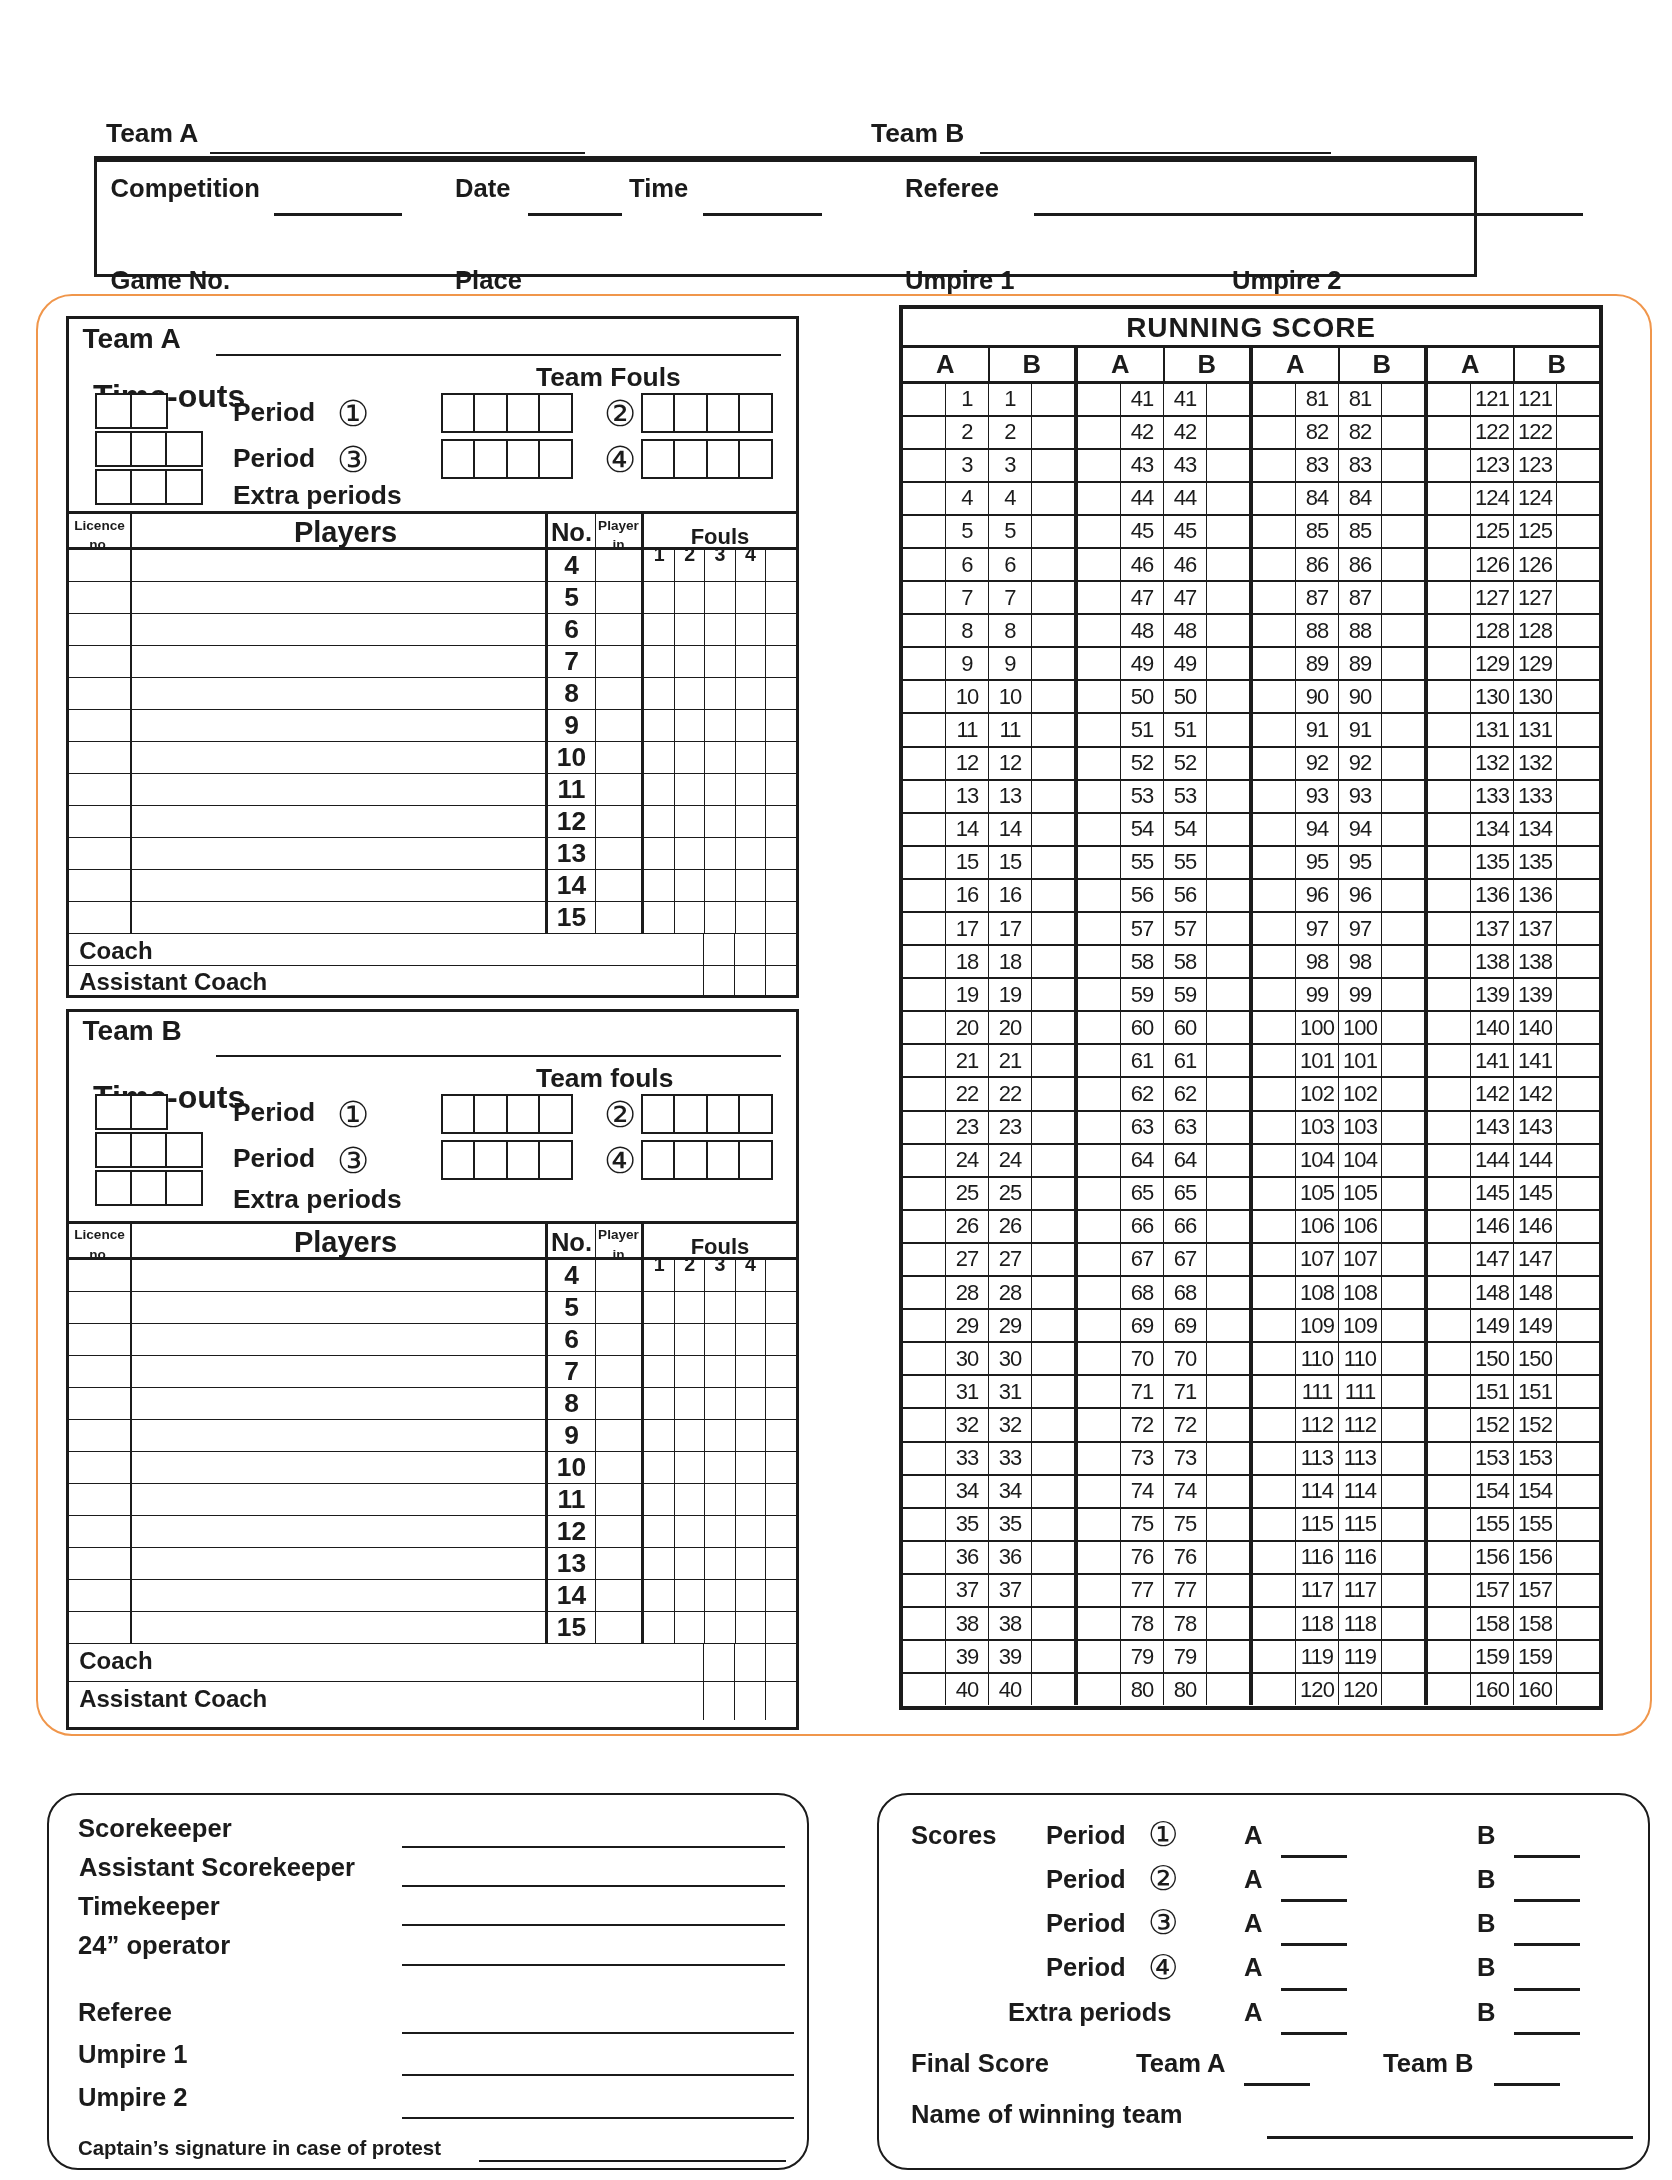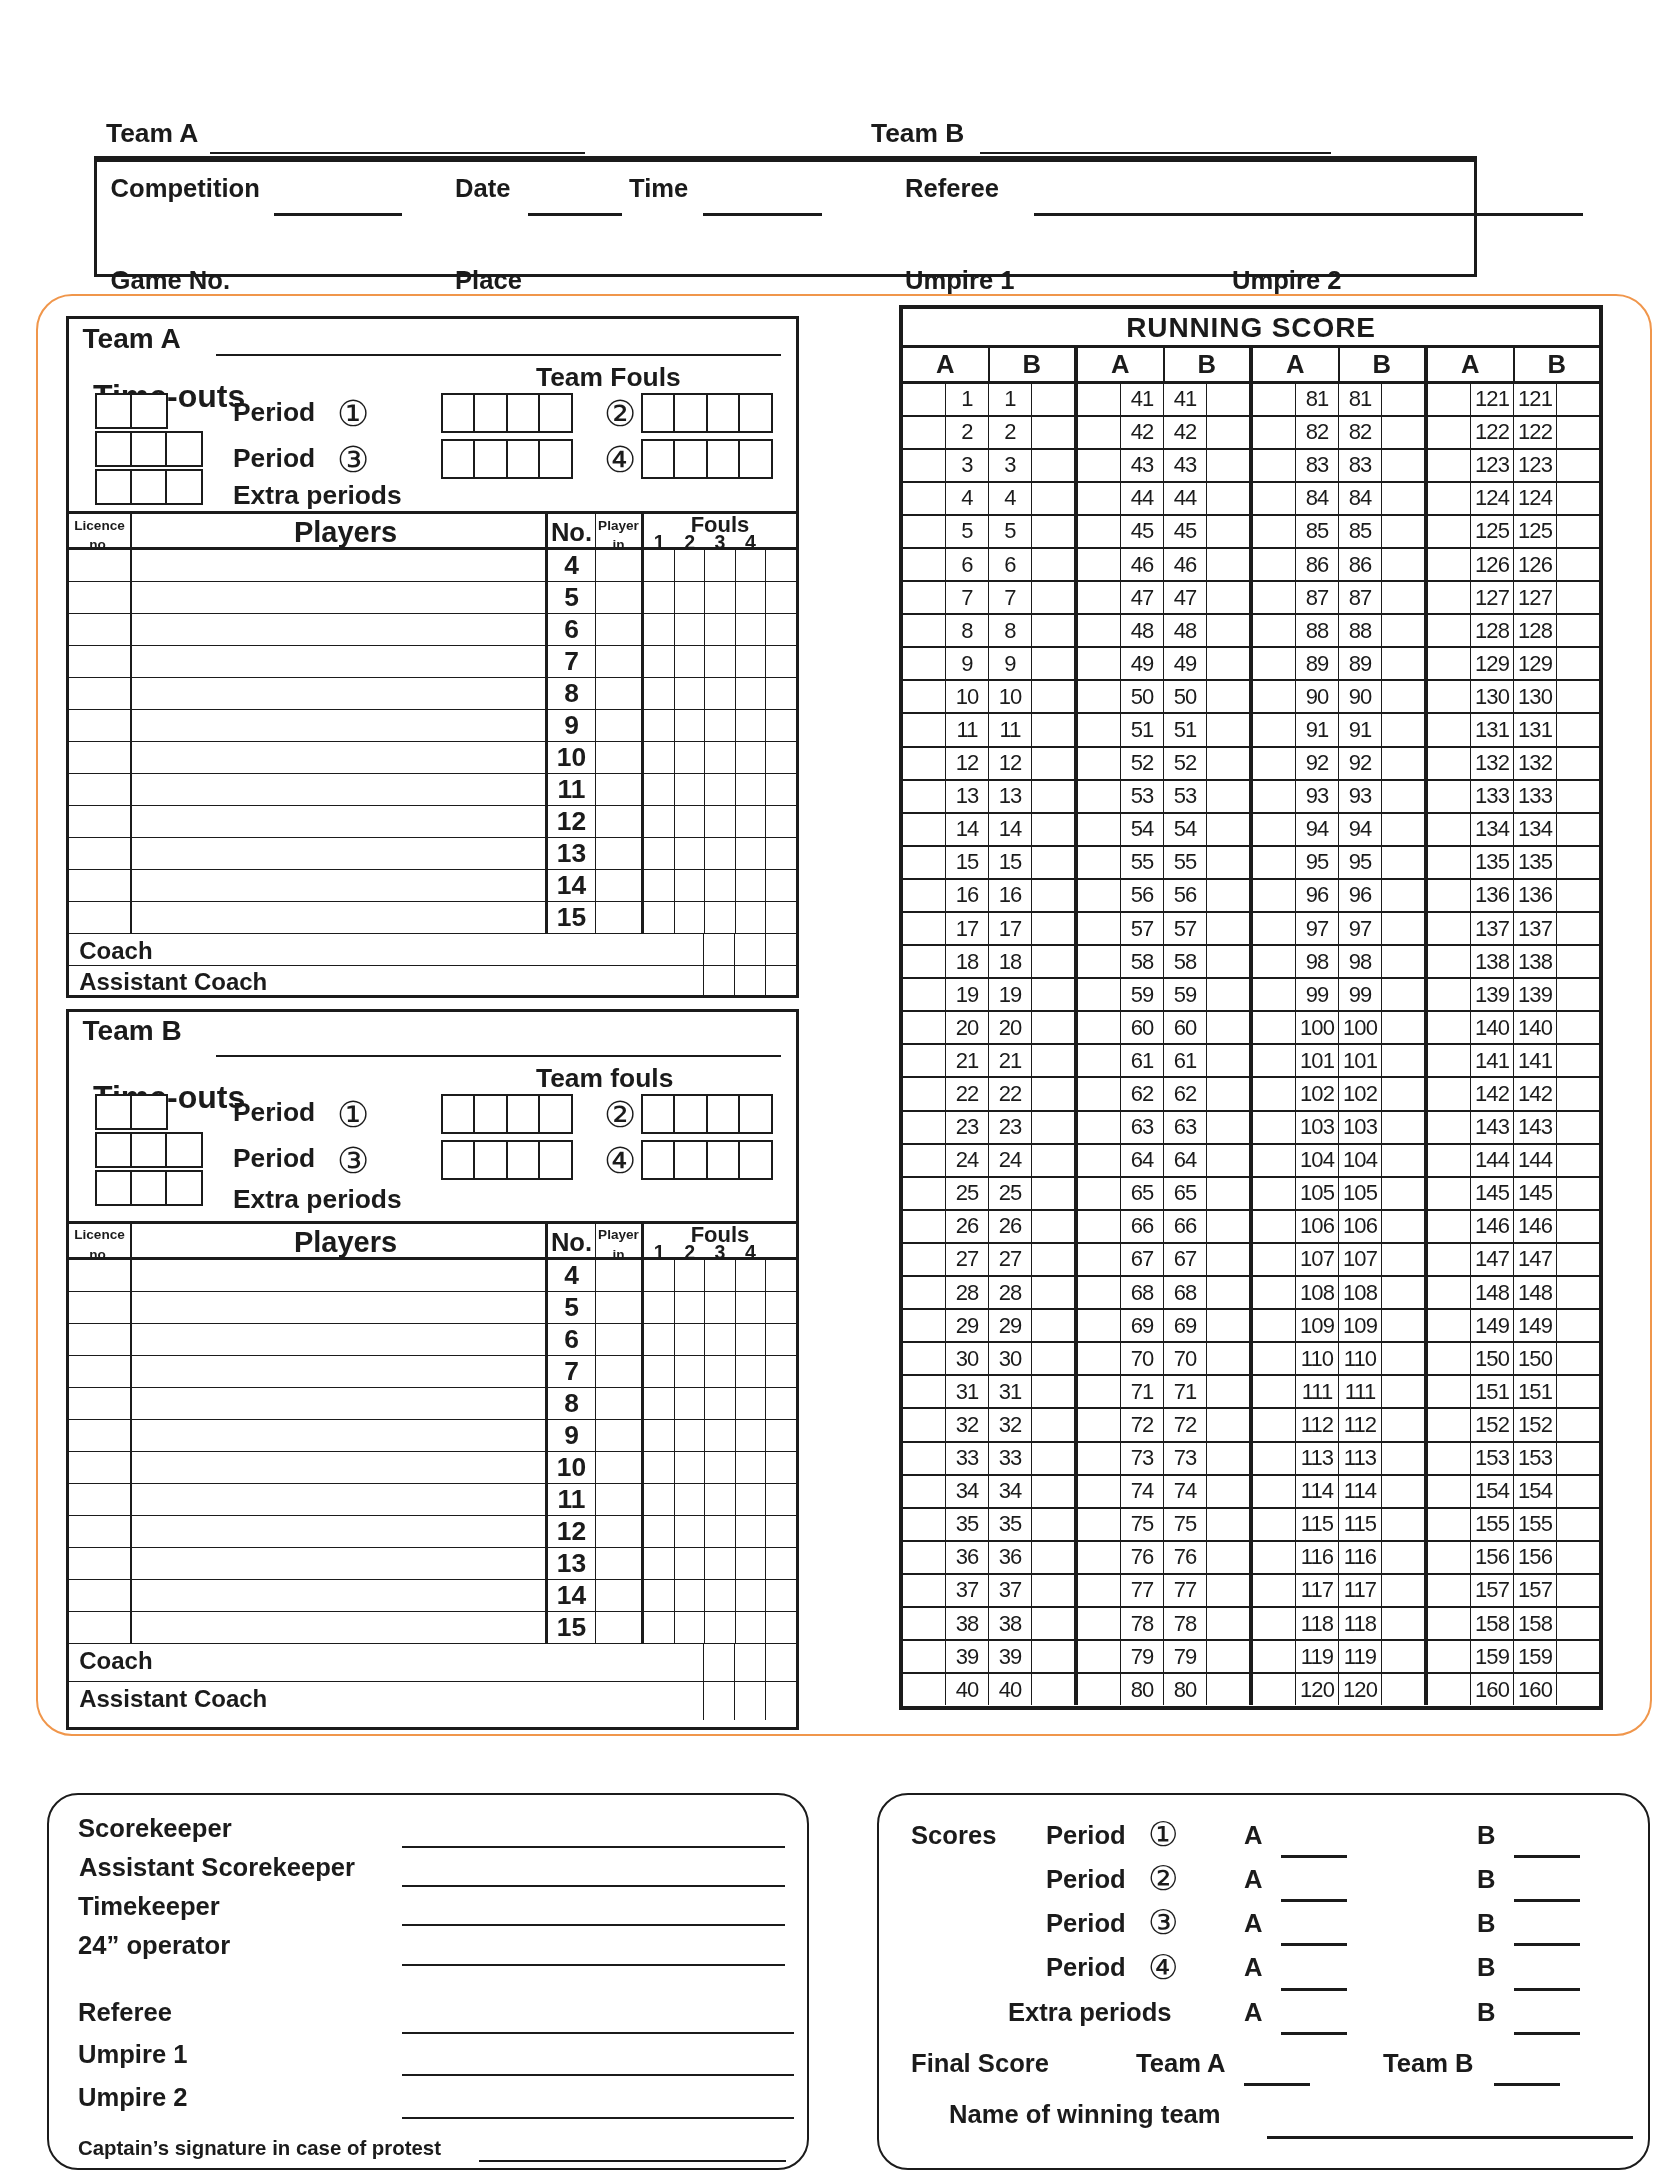--- a/index.html
+++ b/index.html
@@ -59,21 +59,21 @@
   .c-pl{flex:1;border-right:3.4px solid var(--ink);}
   .c-no{width:48px;border-right:1.7px solid var(--ink);text-align:center;}
   .c-pin{width:48px;border-right:3.4px solid var(--ink);text-align:center;}
   .c-fouls{width:152px;display:flex;}
   .fcell{flex:1;border-left:1.7px solid var(--ink);}
   .fcell:first-child{border-left:0;}
   .h2line{font-size:13.6px;font-weight:700;line-height:1.18;padding-top:3.4px;}
   .h-players{font-size:29px;font-weight:700;text-align:center;line-height:36px;padding-left:14px;}
   .h-no{font-size:25.6px;font-weight:700;line-height:37px;}
   .fh{display:flex;flex-direction:column;width:152px;}
-  .fh-title{font-size:22px;font-weight:700;text-align:center;line-height:19px;padding-top:1px;}
+  .fh-title{font-size:22px;font-weight:700;text-align:center;line-height:19px;padding-top:13px;}
   .fh-nums{display:flex;flex:1;}
   .fh-n{flex:1;text-align:center;font-size:19.6px;font-weight:700;line-height:17px;}
   .pnum{font-size:26.4px;font-weight:700;line-height:31px;}
   .coach-row{display:flex;border-bottom:1.7px solid var(--ink);}
   .vA .coach-row{height:31.5px;} .vB .coach-row{height:38px;}
   .coach-row:last-child{border-bottom:0;}
   .coach-label{font-size:24px;font-weight:700;padding:2.6px 0 0 10.2px;white-space:nowrap;}
   .coach-spacer{flex:1;}
   .ccell{width:31px;border-left:1.7px solid var(--ink);}
 
@@ -1769,18 +1769,18 @@
     <span class="bline thickline" style="left:402px;top:237px;width:66px;"></span>
     <span class="blbl" style="left:598px;top:203px;">B</span>
     <span class="bline thickline" style="left:635px;top:237px;width:66px;"></span>
 
     <span class="blbl" style="left:32px;top:254px;">Final Score</span>
     <span class="blbl" style="left:257px;top:254px;">Team A</span>
     <span class="bline thickline" style="left:365px;top:288px;width:66px;"></span>
     <span class="blbl" style="left:504px;top:254px;">Team B</span>
     <span class="bline thickline" style="left:615px;top:288px;width:66px;"></span>
 
-    <span class="blbl" style="left:32px;top:305px;margin-left:38px;">Name of winning team</span>
+    <span class="blbl" style="left:32px;top:305px;">Name of winning team</span>
     <span class="bline thickline" style="left:388px;top:341px;width:366px;"></span>
   </div>
 
 </div>
 
 
 </body></html>

